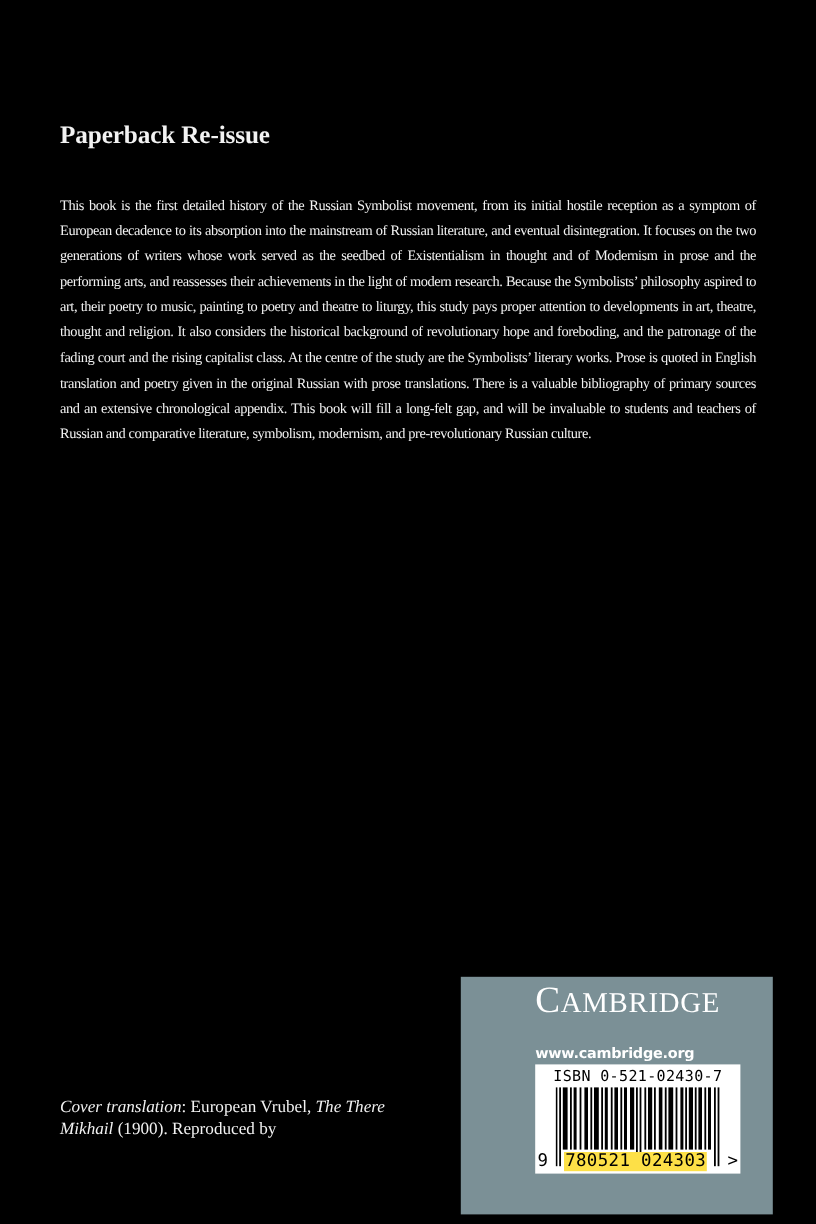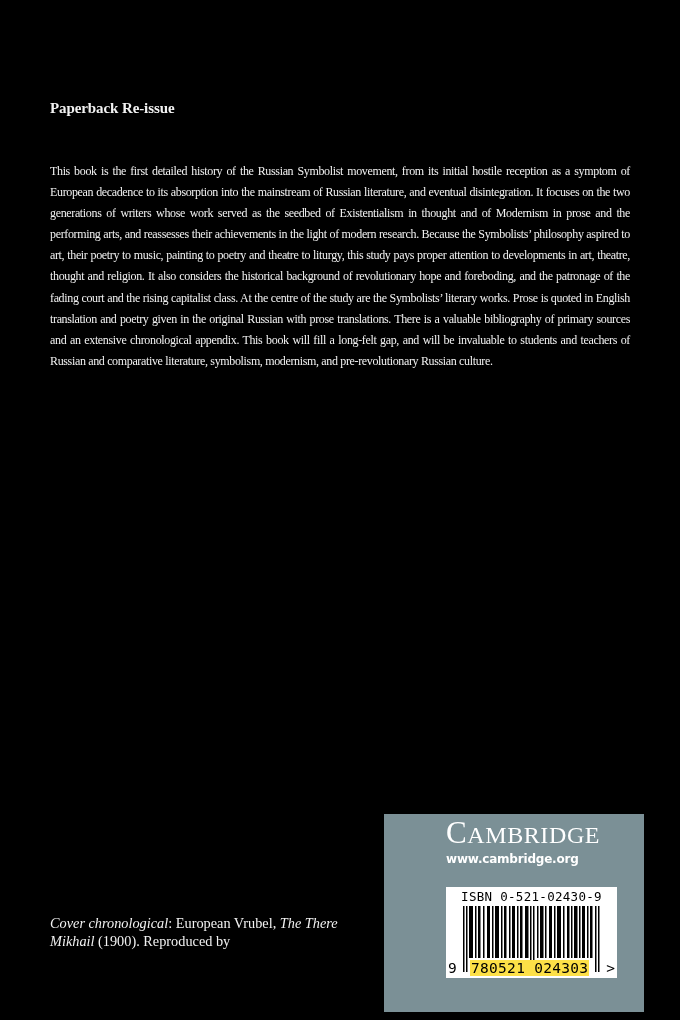--- a/index.html
+++ b/index.html
@@ -7,21 +7,21 @@
     width: 680px; height: 1020px;
     background: #000;
     position: relative;
     overflow: hidden;
     font-family: "Liberation Serif", "DejaVu Serif", serif;
     color: #f2f2f2;
   }
   .heading {
     position: absolute;
     left: 50px; top: 100px;
-    font-size: 15px;
+    font-size: 21px;
     font-weight: bold;
     letter-spacing: -0.1px;
   }
   .blurb {
     position: absolute;
     left: 50px; top: 161px;
     width: 580px;
     font-size: 12px;
     line-height: 21.1px;
     text-align: justify;
@@ -65,21 +65,21 @@
     display: block;
     white-space: nowrap;
     margin-top: 1px;
   }
   .logo-url {
     font-family: "DejaVu Sans", sans-serif;
     font-size: 12px;
     font-weight: bold;
     line-height: 18px;
     display: block;
-    margin-top: 2px;
+    margin-top: 20px;
     letter-spacing: -0.2px;
   }
   .barcode-box {
     position: absolute;
     left: 62px; top: 73px;
     width: 171px; height: 91px;
     background: #fff;
     color: #000;
   }
   .isbn-label {
@@ -114,32 +114,32 @@
 </head>
 <body>
 
 <div>
 
   <div class="heading">Paperback Re-issue</div>
 
   <p class="blurb">This book is the first detailed history of the Russian Symbolist movement, from its initial hostile reception as a symptom of European decadence to its absorption into the mainstream of Russian literature, and eventual disintegration. It focuses on the two generations of writers whose work served as the seedbed of Existentialism in thought and of Modernism in prose and the performing arts, and reassesses their achievements in the light of modern research. Because the Symbolists’ philosophy aspired to art, their poetry to music, painting to poetry and theatre to liturgy, this study pays proper attention to developments in art, theatre, thought and religion. It also considers the historical background of revolutionary hope and foreboding, and the patronage of the fading court and the rising capitalist class. At the centre of the study are the Symbolists’ literary works. Prose is quoted in English translation and poetry given in the original Russian with prose translations. There is a valuable bibliography of primary sources and an extensive chronological appendix. This book will fill a long-felt gap, and will be invaluable to students and teachers of Russian and comparative literature, symbolism, modernism, and pre-revolutionary Russian culture.</p>
 
   <p class="credit">
-    <em>Cover chronological</em><span>: European Vrubel, </span><em>The There</em><br>
+    <em>Cover translation</em><span>: European Vrubel, </span><em>The There</em><br>
     <em>Mikhail</em><span> (1900). Reproduced by</span><br>
   </p>
 
   <div class="publisher-panel">
     <div class="logo">
       <span class="logo-cambridge"><span class="cap">C</span><span>AMBRIDGE</span></span>
       <span class="logo-url">www.cambridge.org</span>
     </div>
 
     <div class="barcode-box">
-      <div class="isbn-label">ISBN 0-521-02430-9</div>
+      <div class="isbn-label">ISBN 0-521-02430-7</div>
       <svg class="bars" viewBox="0 0 140 66" preserveAspectRatio="none">
         <g fill="#000">
           <rect x="0" y="0" width="1.5" height="66"></rect>
           <rect x="3" y="0" width="1.5" height="66"></rect>
           <rect x="6" y="0" width="4" height="52"></rect>
           <rect x="12" y="0" width="1.5" height="52"></rect>
           <rect x="15" y="0" width="2.5" height="52"></rect>
           <rect x="20" y="0" width="1.5" height="52"></rect>
           <rect x="24" y="0" width="3" height="52"></rect>
           <rect x="29" y="0" width="1.5" height="52"></rect>

